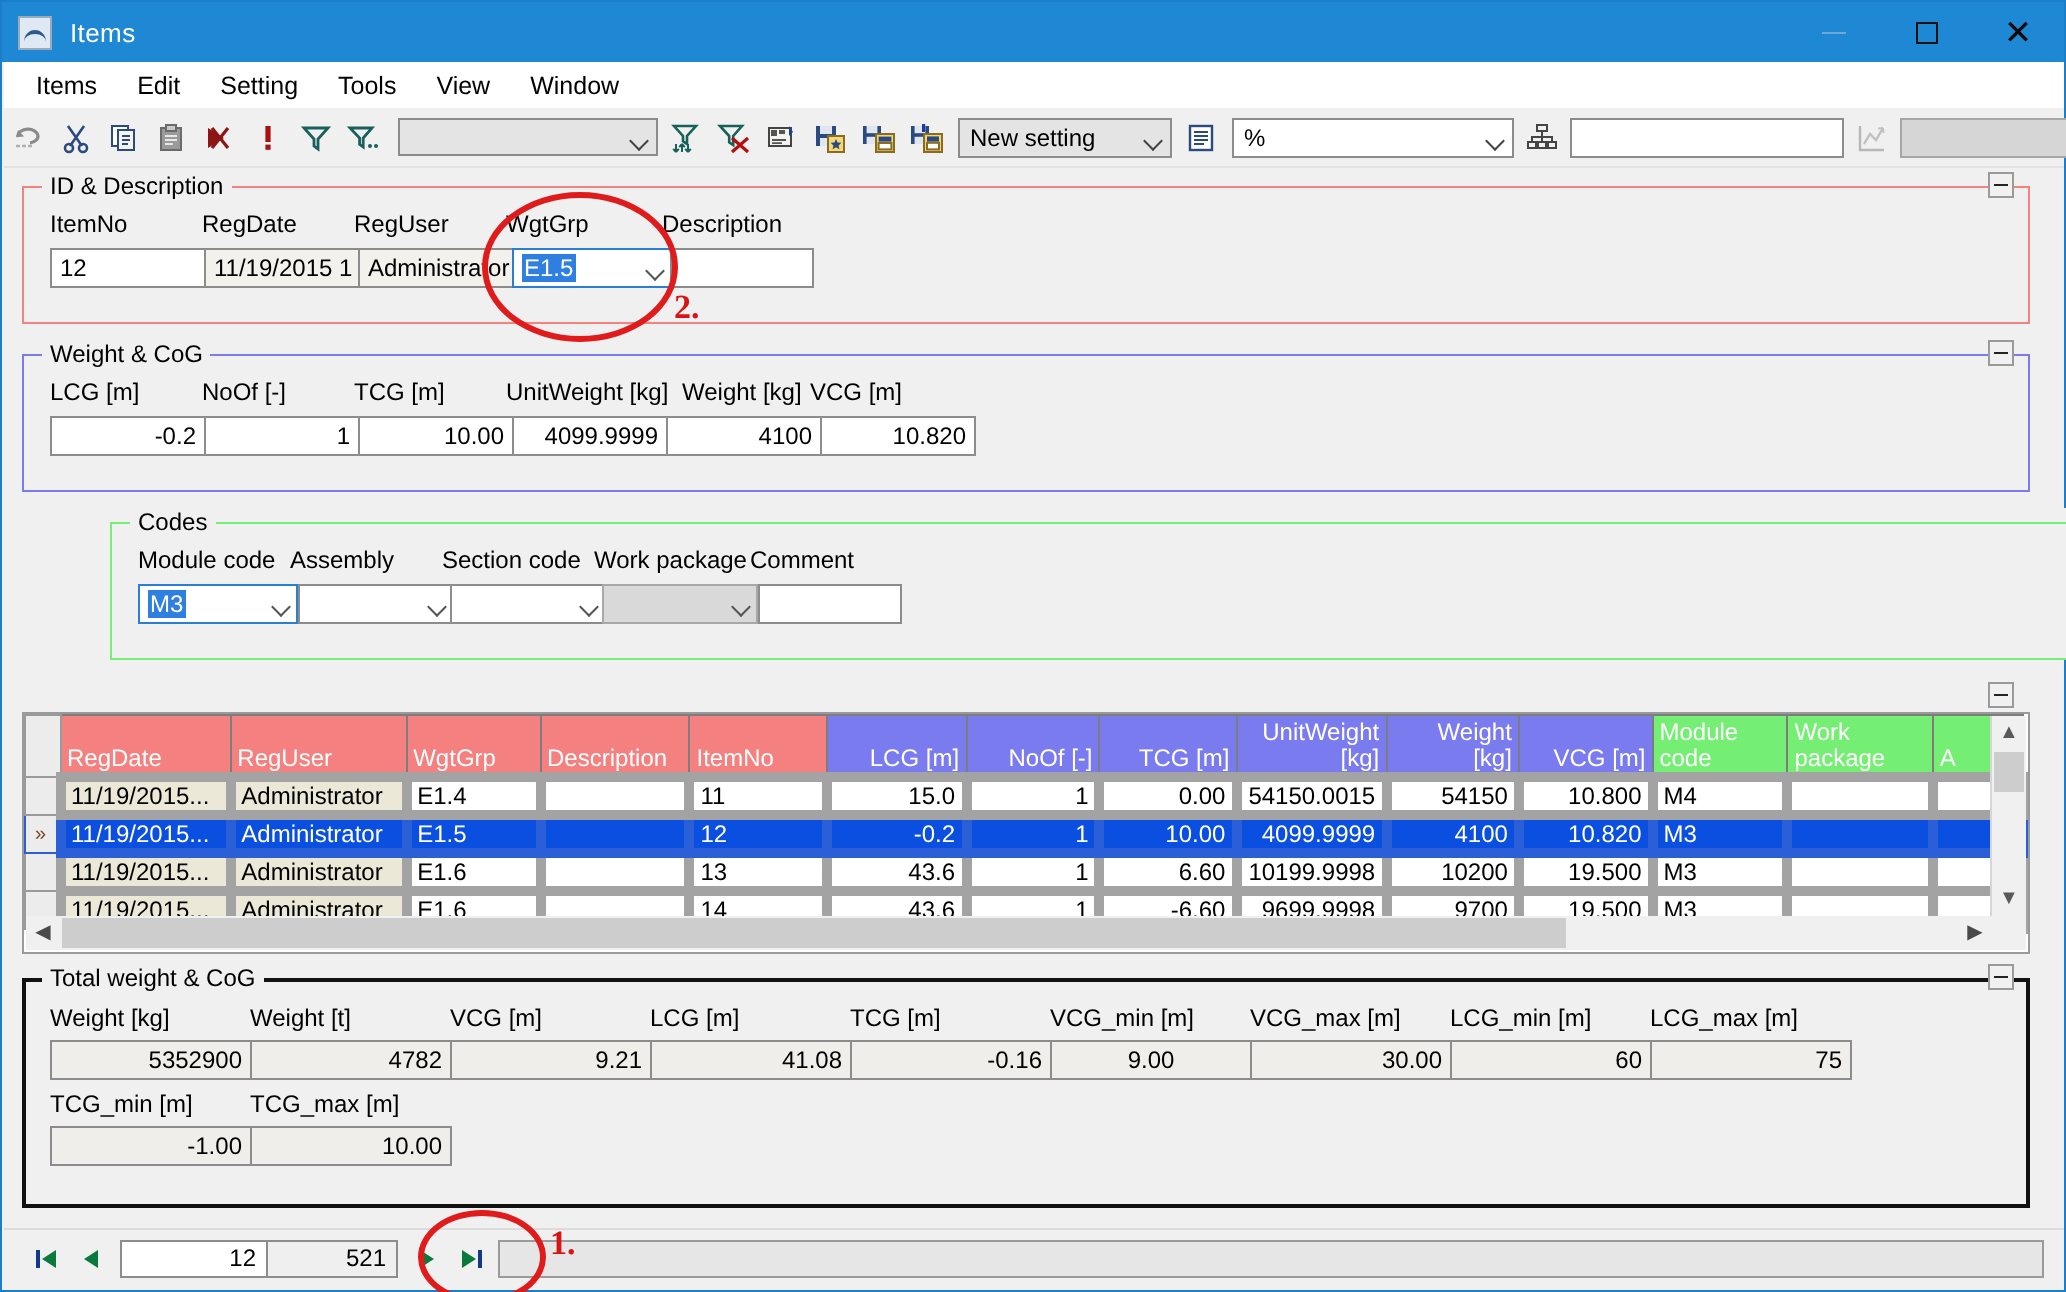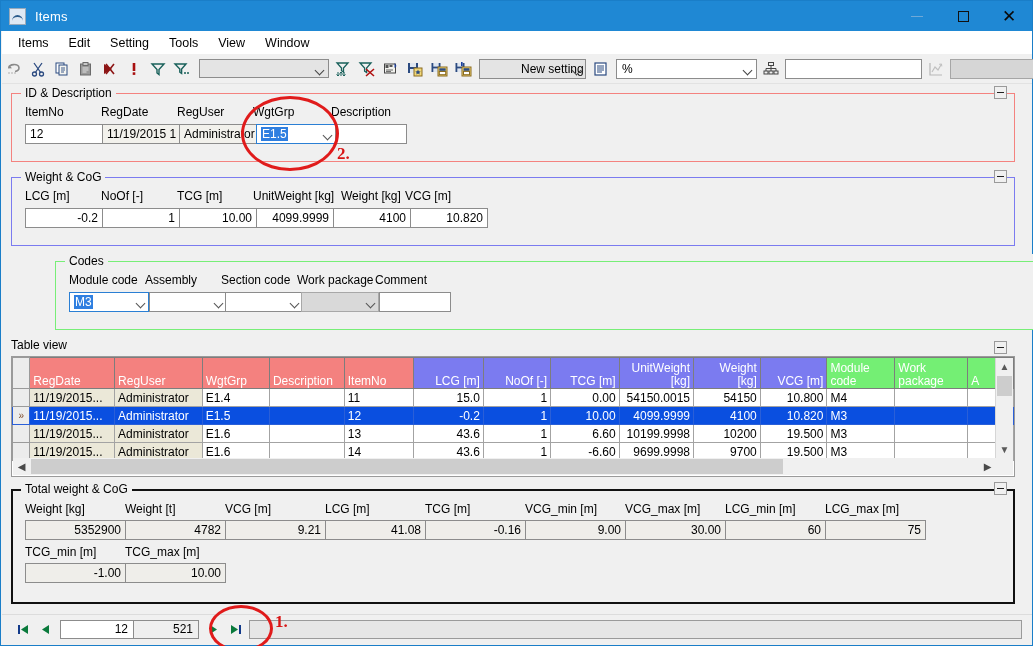--- a/index.html
+++ b/index.html
@@ -121,21 +121,21 @@
   table.grid th{
     height:31px;padding:0 3px;box-sizing:border-box;color:#fff;font-weight:normal;
     border:1px solid #7d7d7d;vertical-align:bottom;line-height:13px;
     overflow:hidden;
   }
   table.grid th.hdr-pink{background:#f4817f;text-align:left;}
   table.grid th.hdr-blue{background:#7b7bf0;text-align:right;}
   table.grid th.hdr-green{background:#74ef74;text-align:left;}
   table.grid th.rowhdr{background:#ececec;border:1px solid #9a9a9a;width:18px;}
   table.grid td{
-    height:18px;padding:0 3px;box-sizing:border-box;border:1px solid #a3a3a3;
+    height:18px;padding:0 3px;box-sizing:border-box;border:5px solid #a3a3a3;
     background:#fff;white-space:nowrap;overflow:hidden;
   }
   table.grid td.beige{background:#ebe8d8;}
   table.grid td.num{text-align:right;}
   table.grid td.rowsel{width:18px;background:#ececec;text-align:center;color:#7d4a2a;font-size:10px;border:1px solid #9a9a9a;}
   table.grid tr.sel td{background:#0a4fe0;color:#fff;border-color:#2a5fd8;}
   table.grid tr.sel td.beige{background:#0a4fe0;color:#fff;}
   table.grid tr.sel td.rowsel{background:#ececec;color:#7d4a2a;}
   
   .vsb{position:absolute;right:1px;top:1px;width:17px;bottom:18px;background:#f0f0f0;border-left:1px solid #d6d6d6;}
@@ -306,21 +306,21 @@
       <svg width="18" height="18" viewBox="0 0 18 18">
           <rect x="1.5" y="3" width="9" height="9" fill="#2b4a80"></rect>
           <rect x="3.3" y="3" width="5.4" height="3.6" fill="#dfe6f0"></rect>
           <rect x="3.3" y="8.4" width="5.4" height="3.6" fill="#dfe6f0"></rect>
           <rect x="8" y="7" width="9" height="9" fill="#f2d878" stroke="#8a6b20"></rect>
           <rect x="9.5" y="8.2" width="6" height="2.6" fill="#2b4a80"></rect>
           <rect x="9.5" y="11.4" width="6" height="3.3" fill="#fff" stroke="#8a6b20"></rect>
           <rect x="7" y="2" width="1.6" height="4" fill="#1a3fa0"></rect>
         </svg>
     </div>
-    <div class="tb-combo" style="width:107px;height:20px;margin-left:4px;padding-left:36px;">
+    <div class="tb-combo" style="width:107px;height:20px;margin-left:4px;">
       <span class="ctext">New setting</span>
       <span class="carrow"></span>
     </div>
     <div class="tb-sep"></div>
     <div class="tb">
       <svg width="18" height="18" viewBox="0 0 18 18">
           <rect x="4" y="3" width="11" height="12" fill="#fff" stroke="#2b4a80" stroke-width="1.2"></rect>
           <path d="M6 6h7M6 8h7M6 10h7M6 12h5" stroke="#2b4a80" stroke-width="1"></path>
         </svg>
     </div>
@@ -425,21 +425,20 @@
       <span class="arr"></span>
     </div>
     <div class="combo disabled" style="left:246px;top:38px;width:78px;">
       <span></span>
       <span class="arr"></span>
     </div>
     <div class="fld" style="left:324px;top:38px;width:72px;"></div>
   </div>
 
   <div style="position:absolute;left:10px;top:337px;width:1004px;height:140px;">
-    <div class="glabel" style="left:10px;top:0;">Table view</div>
     <div class="gcollapse" style="position:absolute;right:8px;top:3px;width:13px;height:13px;background:#f0f0f0;border:1px solid #9a9a9a;box-sizing:border-box;display:flex;align-items:center;justify-content:center;">
         <i style="display:block;width:7px;height:0;border-top:1.6px solid #222;"></i>
       </div>
 
     <div class="tablewrap" style="left:0;top:18px;width:1004px;height:121px;">
       <table class="grid">
         <thead>
           <tr>
             <th class="rowhdr"></th>
             <th class="hdr-pink" style="width:86px;">RegDate</th>
@@ -559,21 +558,21 @@
     <div class="fld-label" style="left:514px;top:20px;">VCG_min [m]</div>
     <div class="fld-label" style="left:614px;top:20px;">VCG_max [m]</div>
     <div class="fld-label" style="left:714px;top:20px;">LCG_min [m]</div>
     <div class="fld-label" style="left:814px;top:20px;">LCG_max [m]</div>
 
     <div class="fld num grey" style="left:14px;top:38px;width:101px;">5352900</div>
     <div class="fld num grey" style="left:114px;top:38px;width:101px;">4782</div>
     <div class="fld num grey" style="left:214px;top:38px;width:101px;">9.21</div>
     <div class="fld num grey" style="left:314px;top:38px;width:101px;">41.08</div>
     <div class="fld num grey" style="left:414px;top:38px;width:101px;padding-left:36px;">-0.16</div>
-    <div class="fld num grey" style="left:514px;top:38px;width:101px;">9.00</div>
+    <div class="fld num grey" style="left:514px;top:38px;width:101px;text-align:center;">9.00</div>
     <div class="fld num grey" style="left:614px;top:38px;width:101px;">30.00</div>
     <div class="fld num grey" style="left:714px;top:38px;width:101px;">60</div>
     <div class="fld num grey" style="left:814px;top:38px;width:101px;">75</div>
 
     <div class="fld-label" style="left:14px;top:63px;">TCG_min [m]</div>
     <div class="fld-label" style="left:114px;top:63px;">TCG_max [m]</div>
 
     <div class="fld num grey" style="left:14px;top:81px;width:101px;">-1.00</div>
     <div class="fld num grey" style="left:114px;top:81px;width:101px;">10.00</div>
   </div>

